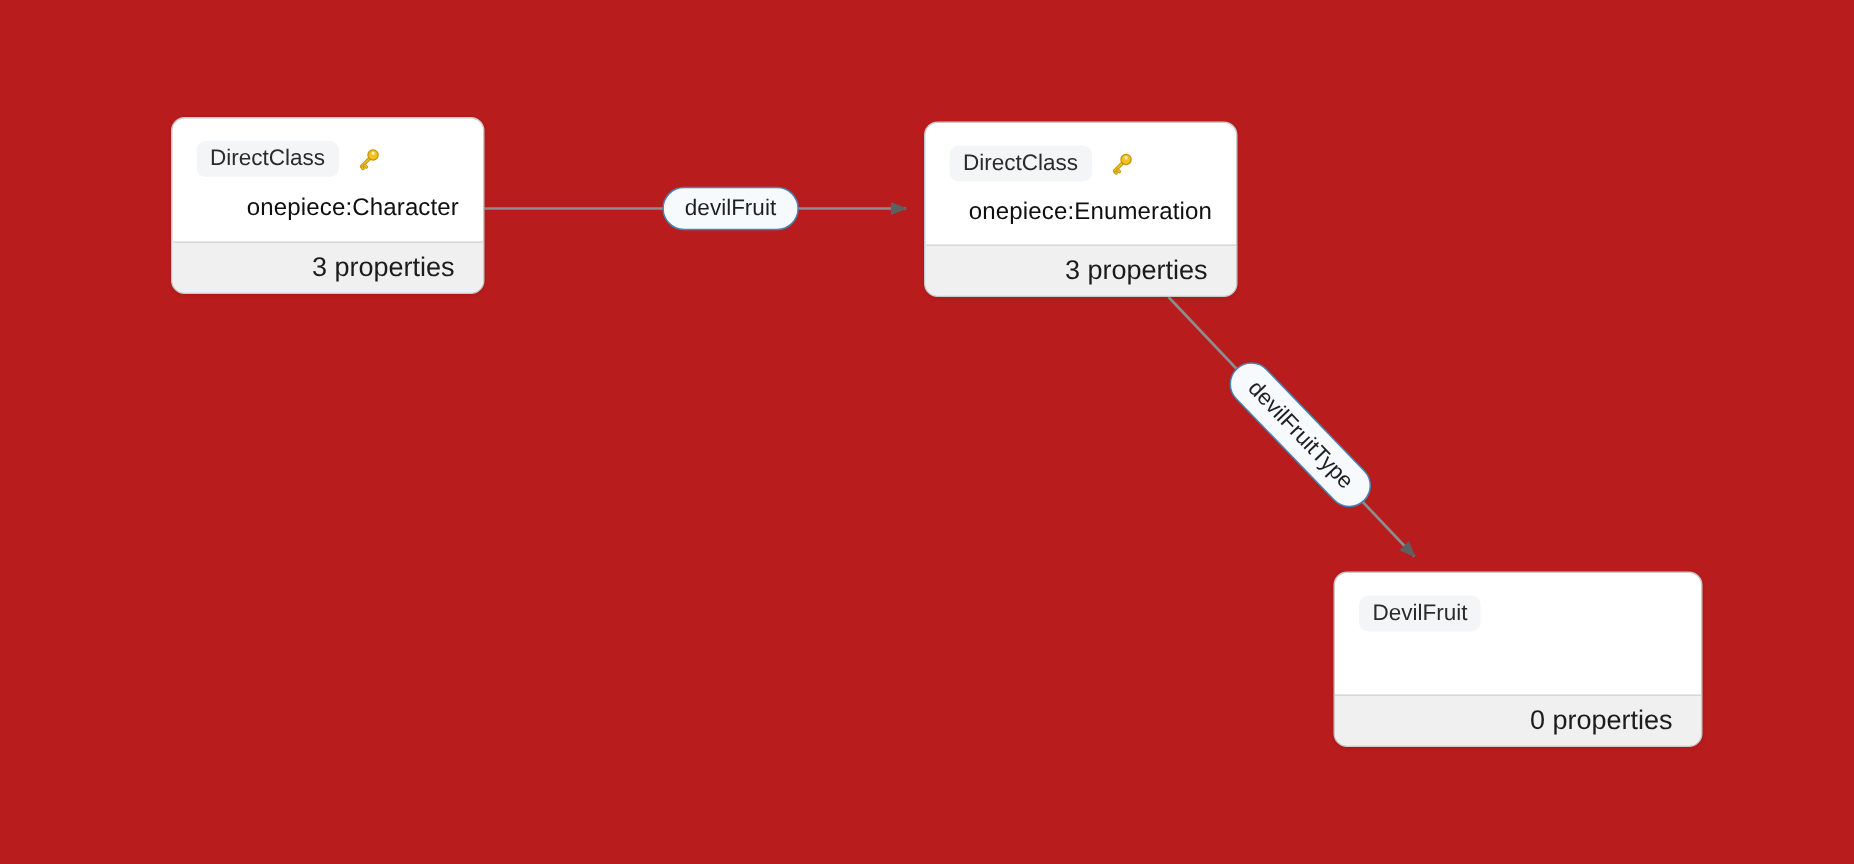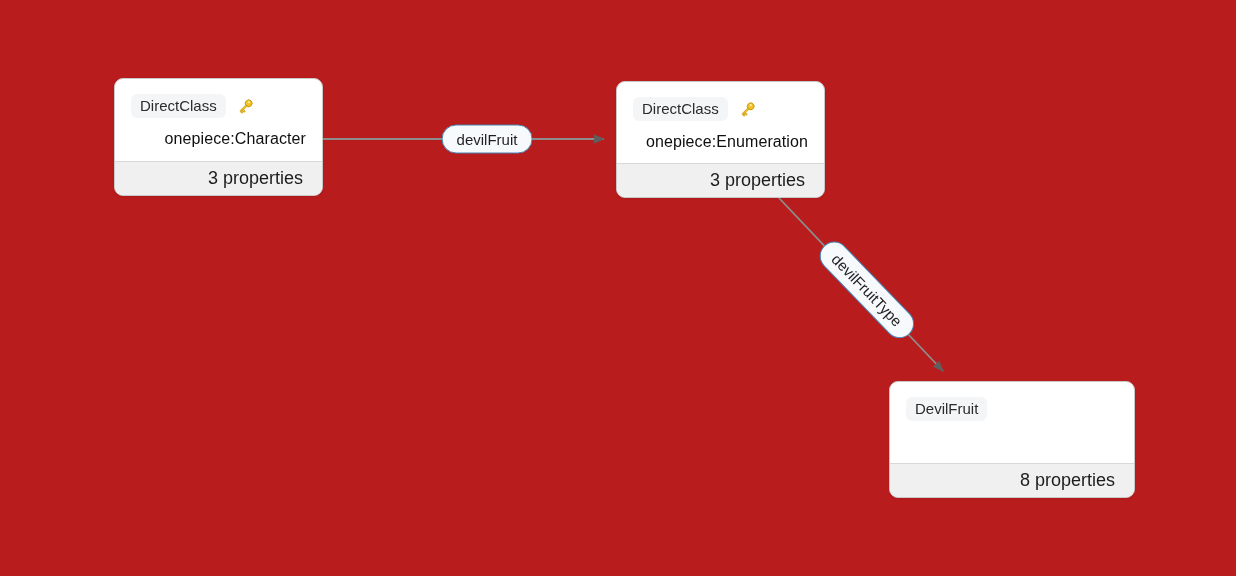--- a/index.html
+++ b/index.html
@@ -96,21 +96,21 @@
     </div>
   </div>
 
   <div class="node" style="left:889px;top:381px;width:246px;height:117px;">
     <div class="node-body">
       <div class="badge-row">
         <span class="badge">DevilFruit</span>
       </div>
     </div>
     <div class="node-footer">
-      <span>8 properties</span>
+      <span>0 properties</span>
     </div>
   </div>
 
   <div class="edge-label horizontal" style="left:487px;top:139px;">devilFruit</div>
 
   <div class="edge-label rotated" style="left:867px;top:290px;">devilFruitType</div>
 
 </div>
 
 </body></html>

